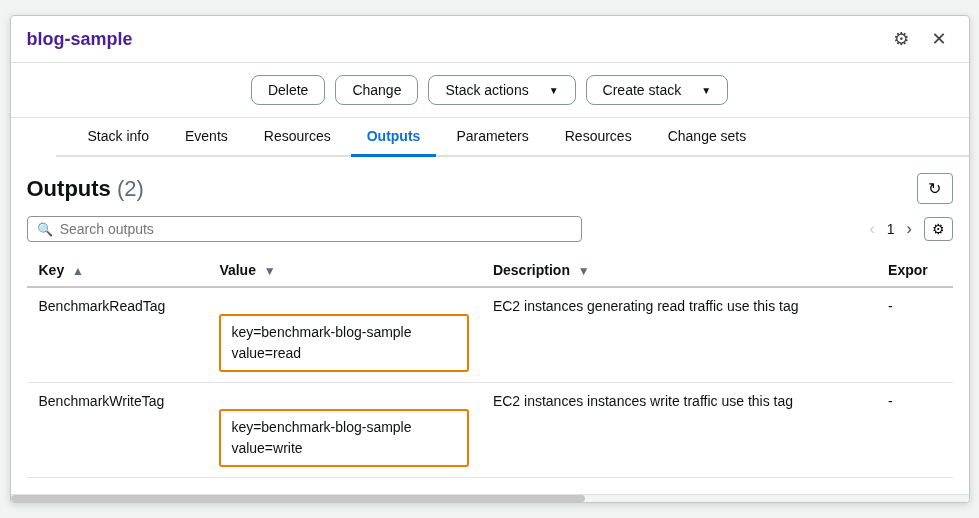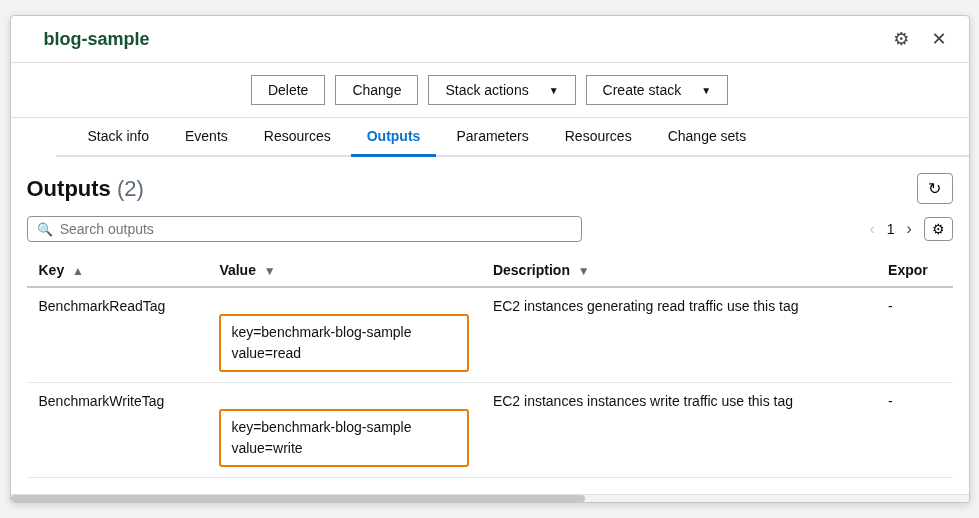--- a/index.html
+++ b/index.html
@@ -25,22 +25,21 @@
     .title-bar {
       display: flex;
       align-items: center;
       justify-content: space-between;
       padding: 10px 16px;
       border-bottom: 1px solid #e0e0e0;
     }
     .title-bar-left {
       font-size: 18px;
       font-weight: 700;
-      color: #14532d;
-      margin-left: 17px;
+      color: #4c1d95;
     }
     .title-bar-right {
       display: flex;
       gap: 10px;
       align-items: center;
     }
     .icon-btn {
       background: none;
       border: none;
       cursor: pointer;
@@ -53,21 +52,21 @@
       display: flex;
       align-items: center;
       justify-content: center;
       padding: 12px 16px;
       gap: 10px;
       border-bottom: 1px solid #e0e0e0;
     }
     .btn {
       padding: 6px 16px;
       border: 1px solid #879596;
-      border-radius: 0;
+      border-radius: 8px;
       background: #fff;
       font-size: 14px;
       cursor: pointer;
       color: #0f1111;
       white-space: nowrap;
     }
     .btn-dropdown {
       display: flex;
       align-items: center;
       gap: 20px;

